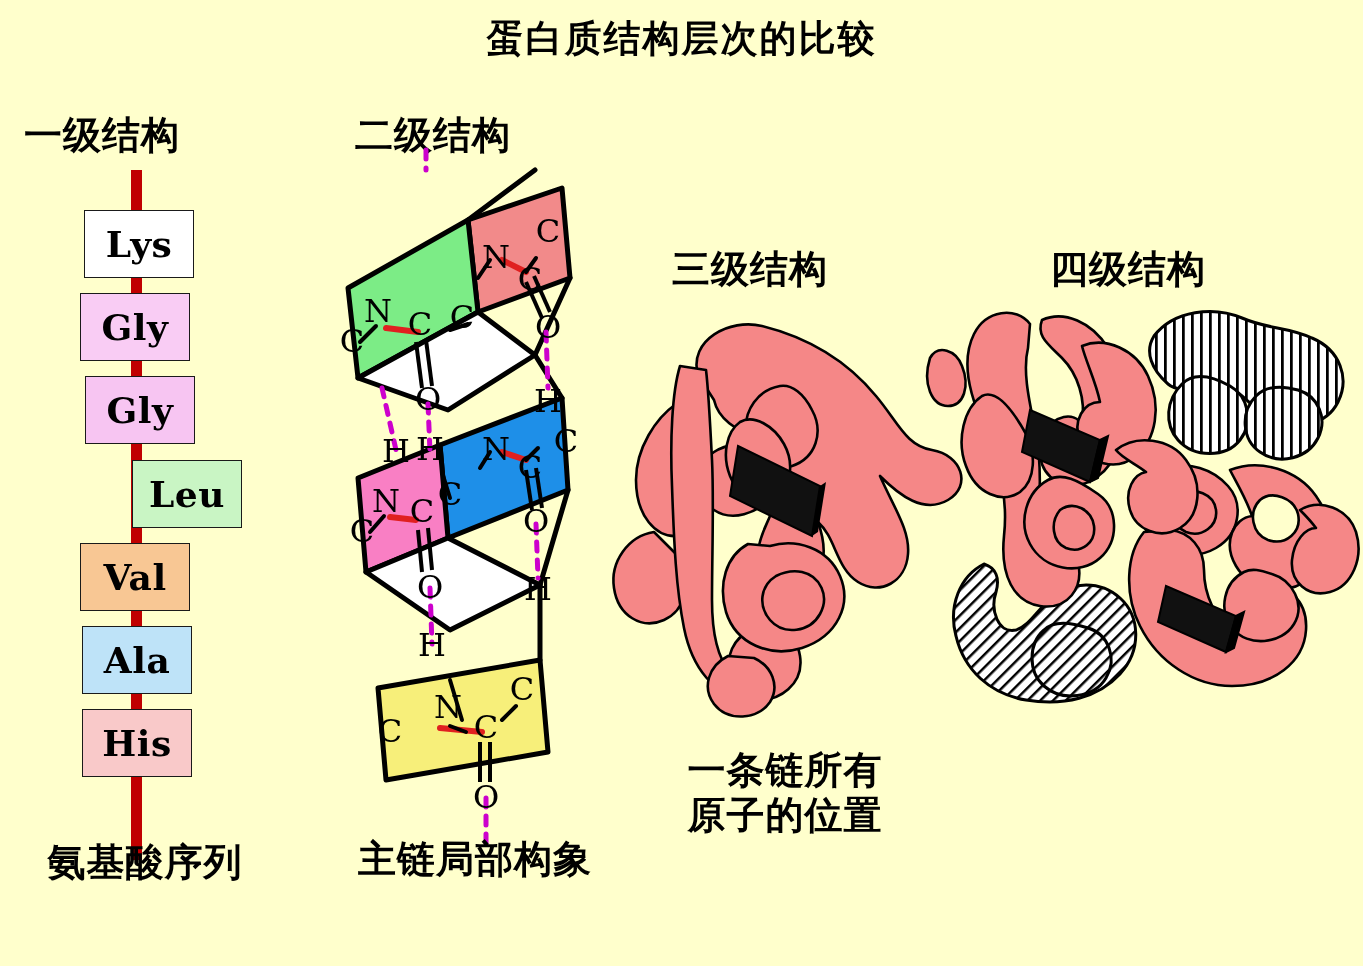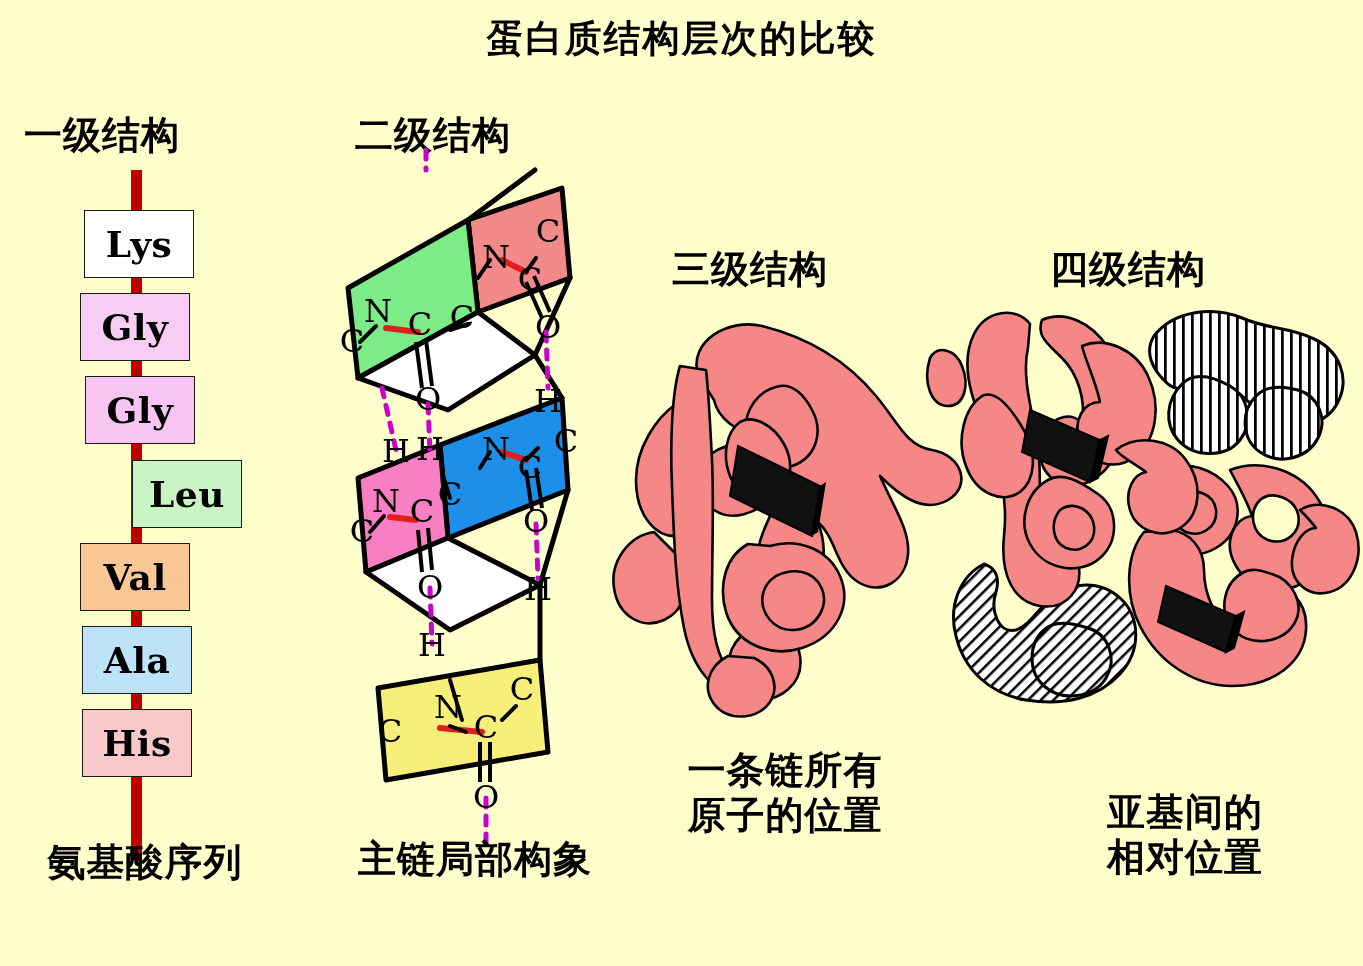--- a/index.html
+++ b/index.html
@@ -404,18 +404,14 @@
 
   <div class="level-caption" id="caption-secondary">
     <span>主链局部构象</span>
   </div>
 
   <div class="level-caption" id="caption-tertiary">
     <div>一条链所有</div>
     <div>原子的位置</div>
   </div>
 
-  <div class="level-caption" id="caption-quaternary">
-    <div>亚基间的</div>
-    <div>相对位置</div>
-  </div>
 
 </div>
 
 </body></html>

